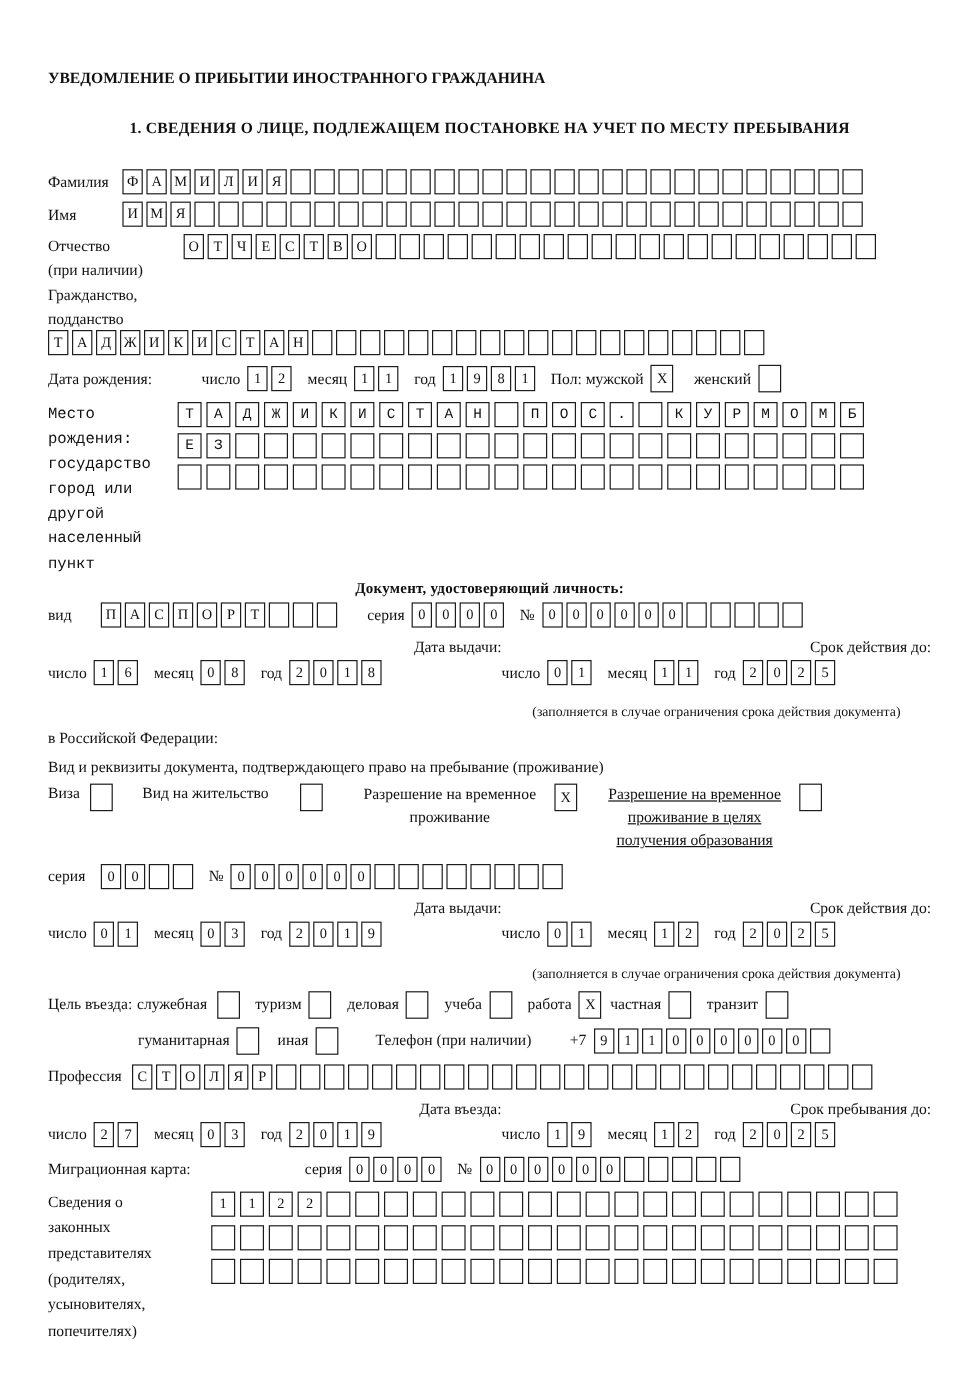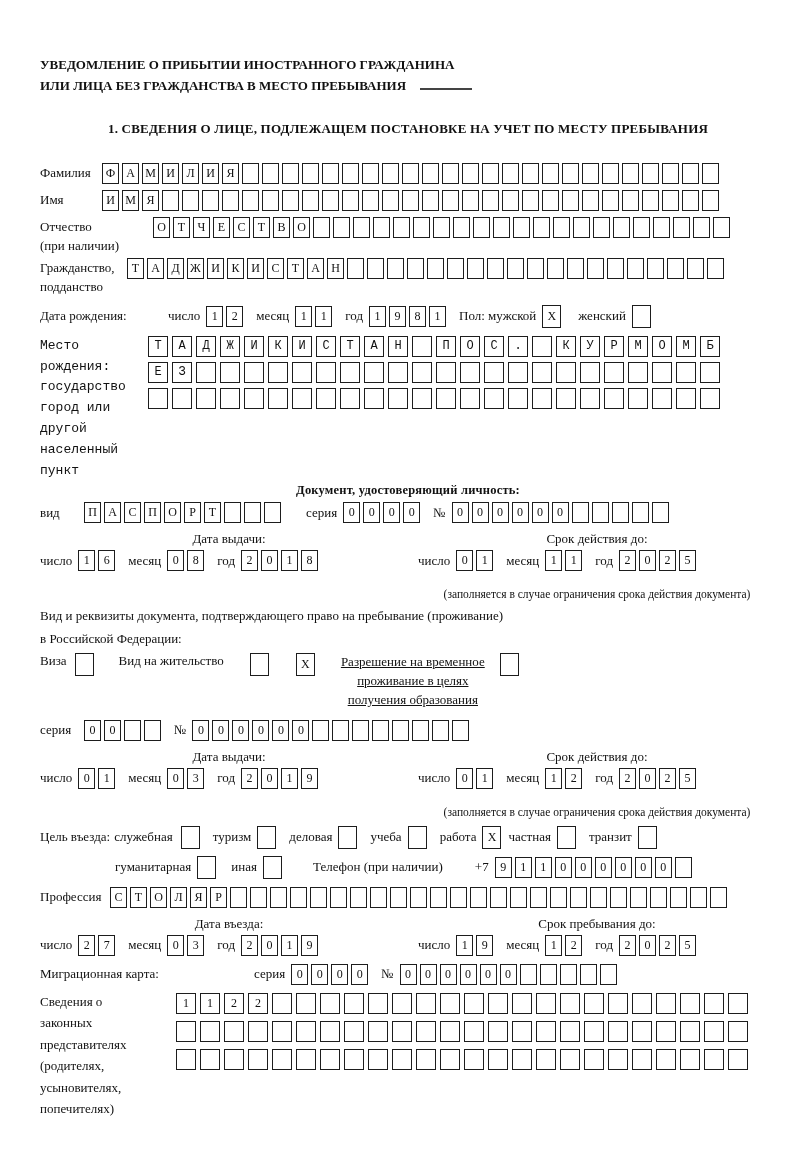--- a/index.html
+++ b/index.html
@@ -24,21 +24,21 @@
   .cells{display:inline-flex;flex:0 0 auto;align-items:center;}
   .cell{display:inline-block;box-sizing:content-box;width:15px;height:19px;border:1.6px solid #1d1d1d;margin-right:3px;text-align:center;font-size:12px;line-height:19px;}
   .wide .cell{width:18px;margin-right:4px;}
   .checkbox .cell{width:17px;height:21px;line-height:21px;}
 
   .dl{margin:0 6px 0 10px;font-size:13px;}
   .dl:first-child{margin-left:0;}
 
   .dates-row{display:flex;margin-top:8px;}
   .date-col{display:flex;flex-direction:column;}
-  .date-col .date-hdr{font-size:13px;text-align:center;margin-bottom:3px;}
+  .date-col .date-hdr{font-size:13px;text-align:right;margin-bottom:3px;}
   .date-col .date-line{display:flex;align-items:center;}
   .note{font-size:11.5px;text-align:center;margin-top:17px;}
 
   .stack{display:flex;flex-direction:column;}
   .stack .cells{margin-bottom:5px;}
 
   .opt{display:flex;align-items:flex-start;}
   .opt .olabel{font-size:13px;margin-right:8px;}
   .opt .olabel.center{text-align:center;line-height:1.45;}
 
@@ -46,21 +46,20 @@
 </style>
 </head>
 <body>
 
 <div class="page">
 
 
 
   <div class="title">
     <div>УВЕДОМЛЕНИЕ О ПРИБЫТИИ ИНОСТРАННОГО ГРАЖДАНИНА</div>
-    <div><span>ИЛИ ЛИЦА БЕЗ ГРАЖДАНСТВА В МЕСТО ПРЕБЫВАНИЯ</span><span class="blank-line"></span></div>
   </div>
 
   <div class="sec-heading">1. СВЕДЕНИЯ О ЛИЦЕ, ПОДЛЕЖАЩЕМ ПОСТАНОВКЕ НА УЧЕТ ПО МЕСТУ ПРЕБЫВАНИЯ</div>
 
   <div class="row" style="margin-top:26px;">
     <div class="lbl" style="width:62px;">Фамилия</div>
     <span class="cells">
         <span class="cell">Ф</span>
         <span class="cell">А</span>
         <span class="cell">М</span>
@@ -163,21 +162,21 @@
         <span class="cell"></span>
         <span class="cell"></span>
         <span class="cell"></span>
         <span class="cell"></span>
         <span class="cell"></span>
         <span class="cell"></span>
         <span class="cell"></span>
       </span>
   </div>
 
-  <div class="row top" style="margin-top:2px;">
+  <div class="row top" style="margin-top:2px;flex-direction:column;">
     <div class="lbl2" style="width:87px;">
       <div>Гражданство,</div>
       <div>подданство</div>
     </div>
     <span class="cells">
         <span class="cell">Т</span>
         <span class="cell">А</span>
         <span class="cell">Д</span>
         <span class="cell">Ж</span>
         <span class="cell">И</span>
@@ -407,37 +406,38 @@
             <span class="cell">2</span>
             <span class="cell">0</span>
             <span class="cell">2</span>
             <span class="cell">5</span>
           </span>
       </div>
       <div class="note">(заполняется в случае ограничения срока действия документа)</div>
     </div>
   </div>
 
+  <div class="fs" style="margin-top:7px;">в Российской Федерации:</div>
   <div class="fs" style="margin-top:8px;">Вид и реквизиты документа, подтверждающего право на пребывание (проживание)</div>
-  <div class="fs" style="margin-top:7px;">в Российской Федерации:</div>
 
   <div class="row top" style="margin-top:6px;">
     <div class="opt">
       <span class="olabel">Виза</span>
       <span class="cells checkbox">
           <span class="cell"></span>
         </span>
     </div>
     <div class="opt" style="margin-left:22px;">
       <span class="olabel">Вид на жительство</span>
       <span class="cells checkbox" style="margin-left:18px;">
           <span class="cell"></span>
         </span>
     </div>
     <div class="opt" style="margin-left:24px;">
+      <span class="olabel center" style="width:158px;">Разрешение на временное проживание</span>
       <span class="cells checkbox">
           <span class="cell">X</span>
         </span>
     </div>
     <div class="opt" style="margin-left:16px;text-decoration:underline;">
       <span class="olabel center" style="width:158px;">Разрешение на временное проживание в целях получения образования</span>
       <span class="cells checkbox">
           <span class="cell"></span>
         </span>
     </div>

